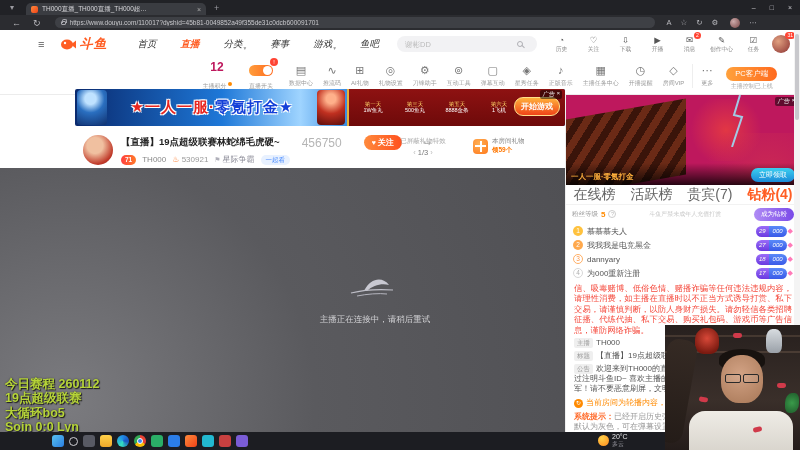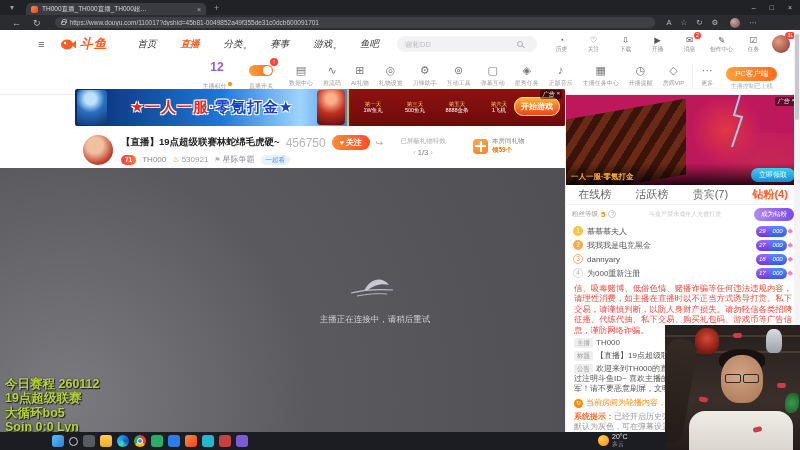--- a/index.html
+++ b/index.html
@@ -47,21 +47,21 @@
 .a-glyph{display:block;font-size:8.5px;color:#555;line-height:10px}
 .a-label{display:block;font-size:5.8px;color:#888;white-space:nowrap}
 .a-badge{position:absolute;top:-3px;right:1px;background:#f43;color:#fff;font-size:5px;line-height:7px;min-width:7px;border-radius:4px}
 .a-badge:empty{display:none}
 .hdr-avatar{width:18px;height:18px;border-radius:50%;background:radial-gradient(circle at 35% 35%,#e0a080,#8a3030);margin:0 10px 0 6px;position:relative;flex:none}
 .av-badge{position:absolute;top:-3px;right:-5px;background:#f43;color:#fff;font-size:5px;line-height:7px;padding:0 2px;border-radius:4px}
 
 
 .dy-toolbar{position:absolute;left:0;top:58px;width:800px;height:37px;background:#fff;border-bottom:1px solid #ececec;display:flex;align-items:center;padding-left:196px;z-index:4}
 .score{text-align:center;width:42px;flex:none}
-.score b{display:block;font-size:12px;color:#8b5cf6;line-height:13px}
+.score b{display:block;font-size:12px;color:#be185d;line-height:13px}
 .score span{font-size:6px;color:#999;white-space:nowrap}
 .score span::after{content:"";display:inline-block;width:4px;height:4px;background:#ff8a00;border-radius:50%;margin-left:1px;vertical-align:2px}
 .toggle-wrap{width:46px;text-align:center;position:relative;flex:none}
 .toggle{display:inline-block;width:24px;height:11px;background:linear-gradient(90deg,#ff9d3c,#ff6a1e);border-radius:6px;position:relative}
 .knob{position:absolute;right:1px;top:1px;width:9px;height:9px;background:#fff;border-radius:50%}
 .t-badge{position:absolute;top:-4px;right:6px;width:8px;height:8px;background:#f43;color:#fff;font-size:5.5px;line-height:8px;border-radius:50%}
 .t-label{display:block;font-size:6px;color:#999;margin-top:2px;white-space:nowrap}
 .t-items{display:flex;align-items:center}
 .t-item{padding:0 5px;text-align:center}
 .t-glyph{font-size:11px;color:#777;display:block;line-height:13px}
@@ -81,21 +81,21 @@
 .bn-item{flex:1;text-align:center;line-height:1}
 .bn-day{font-size:5.5px;color:#ffd76a;white-space:nowrap;display:block}
 .bn-coin{width:9px;height:9px;margin:1px auto;background:radial-gradient(circle at 35% 30%,#ffe9a0,#f0a226);border-radius:50%;box-shadow:0 0 3px #ffda6a}
 .bn-re{font-size:5.5px;color:#fff;white-space:nowrap;display:block}
 .bn-cta{background:linear-gradient(#ffb13c,#f04318);border:1px solid #ffe08a;border-radius:9px;color:#fff;font-size:8px;font-weight:bold;padding:3px 6px;white-space:nowrap;flex:none}
 .bn-ad{position:absolute;top:1px;right:3px;background:rgba(0,0,0,.5);color:#eee;font-size:6px;padding:0 2px;border-radius:2px;z-index:2;display:flex;gap:2px}
 
 
 .title-card{position:absolute;left:75px;top:132px;width:490px;height:36px;background:#fff;z-index:4}
 .tc-avatar{position:absolute;left:8px;top:3px;width:30px;height:30px;border-radius:50%;background:radial-gradient(circle at 40% 35%,#f0c0a0 30%,#c03a2a 70%,#8a1a1a)}
-.tc-r1{position:absolute;left:46px;top:3px;display:flex;align-items:center;gap:6px;white-space:nowrap}
+.tc-r1{position:absolute;left:46px;top:3px;display:flex;align-items:center;gap:22px;white-space:nowrap}
 .tc-title{font-size:9.5px;font-weight:bold;color:#222}
 .tc-count{font-size:12px;color:#b5b5b5}
 .tc-follow{background:linear-gradient(90deg,#ff8a3c,#ff501e);height:15px;line-height:15px;padding:0 8px;border-radius:8px;color:#fff;font-size:8px;font-weight:bold}
 .tc-follow::before{content:"♥ ";font-size:7px}
 .tc-share{color:#aaa;font-size:9px}
 .tc-r2{position:absolute;left:46px;top:22px;display:flex;align-items:center;gap:6px;white-space:nowrap}
 .lv-pill{background:linear-gradient(90deg,#ff4040,#ff7a2a);height:10px;line-height:10px;border-radius:5px;color:#fff;font-size:6.5px;padding:0 4px;font-weight:bold}
 .tc-name{font-size:8px;color:#888}
 .tc-heat{font-size:8px;color:#999}
 .tc-heat::before{content:"♨ ";color:#ff7a2a}
@@ -124,21 +124,21 @@
 .sidebar{position:absolute;left:565px;top:95px;width:235px;height:337px;background:#fff;border-left:1px solid #eee;z-index:2;overflow:hidden}
 .s-ad{position:relative;height:90px;background:#be185d;overflow:hidden}
 .ad-stairs{position:absolute;left:0px;top:14px;width:120px;height:76px;background:repeating-linear-gradient(125deg,#6b2a16 0 8px,#3a140a 8px 16px);transform:skewY(-10deg)}
 .ad-glow{position:absolute;right:34px;top:4px;width:80px;height:62px;background:radial-gradient(circle,rgba(255,80,48,.55),transparent 70%)}
 .ad-red2{position:absolute;left:128px;bottom:0;width:107px;height:52px;background:radial-gradient(circle at 70% 80%,rgba(208,48,80,.7),transparent 75%)}
 .ad-bolt{position:absolute;right:48px;top:0}
 .ad-tag{position:absolute;top:2px;right:3px;background:rgba(0,0,0,.5);color:#eee;font-size:6px;padding:0 2px;border-radius:2px;display:flex;gap:2px}
 .ad-bottom{position:absolute;left:0;bottom:0;width:100%;height:22px;background:linear-gradient(transparent,rgba(0,0,0,.8));display:flex;align-items:flex-end;justify-content:space-between;padding:0 5px 3px}
 .ad-cap{color:#ffb03c;font-size:7.5px;font-weight:bold}
 .ad-cta{background:linear-gradient(#3cd0f0,#1a8ad8);color:#fff;font-size:7px;padding:2px 8px;border-radius:8px;white-space:nowrap}
-.s-tabs{height:20px;display:flex;align-items:center;justify-content:space-around;font-size:11px;color:#666;border-bottom:1px solid #f2f2f2}
+.s-tabs{height:20px;display:flex;align-items:center;justify-content:space-around;font-size:14px;color:#666;border-bottom:1px solid #f2f2f2}
 .s-tab[data-variant="active"]{color:#ff5d23;font-weight:bold}
 .fanrow{height:18px;display:flex;align-items:center;padding:0 6px;gap:3px}
 .fan-label{font-size:6.5px;color:#999;white-space:nowrap}
 .fan-lv{font-size:8px;font-weight:bold;color:#ff8a00}
 .fan-q{width:8px;height:8px;border:1px solid #ccc;border-radius:50%;color:#bbb;font-size:5.5px;line-height:7px;text-align:center;flex:none}
 .fan-notice{flex:1;text-align:center;font-size:6px;color:#c8c8c8;white-space:nowrap;overflow:hidden}
 .fan-join{background:linear-gradient(90deg,#b08cf5,#7a4ae8);color:#fff;font-size:6.5px;padding:2px 7px;border-radius:8px;white-space:nowrap}
 .ranks{padding:1px 7px 0}
 .rank-row{display:flex;align-items:center;height:14px;gap:4px}
 .r-pos{width:10px;height:10px;border-radius:50%;font-size:6.5px;line-height:10px;text-align:center;flex:none}

